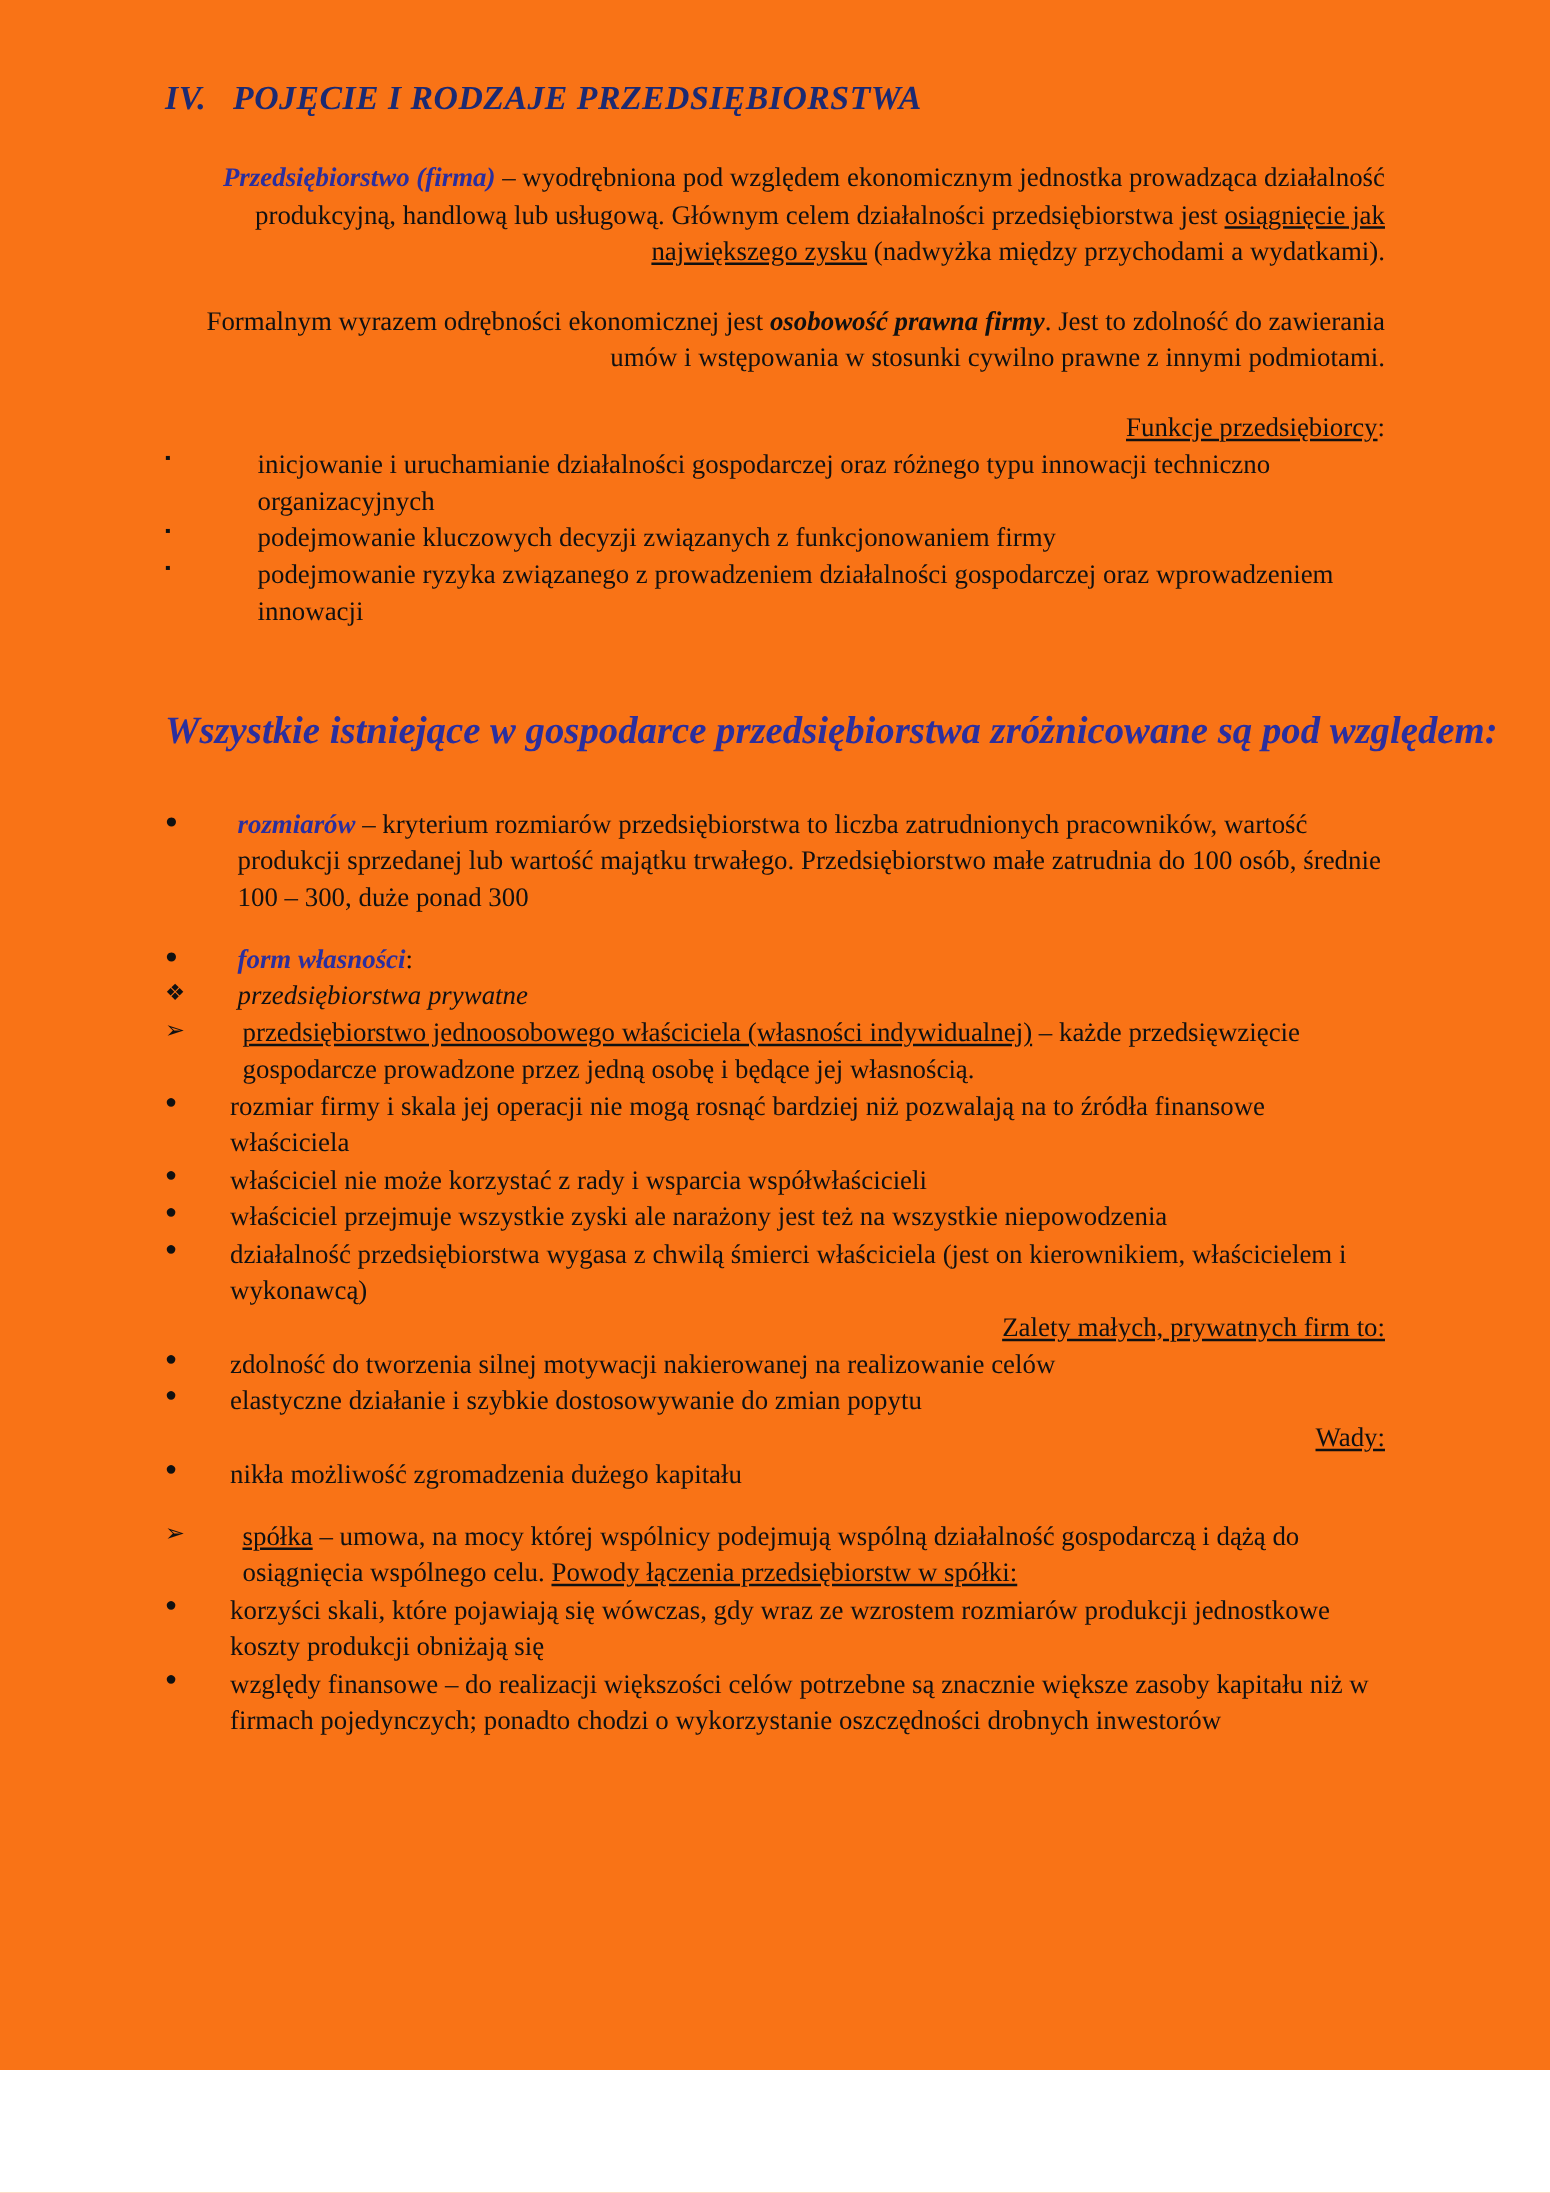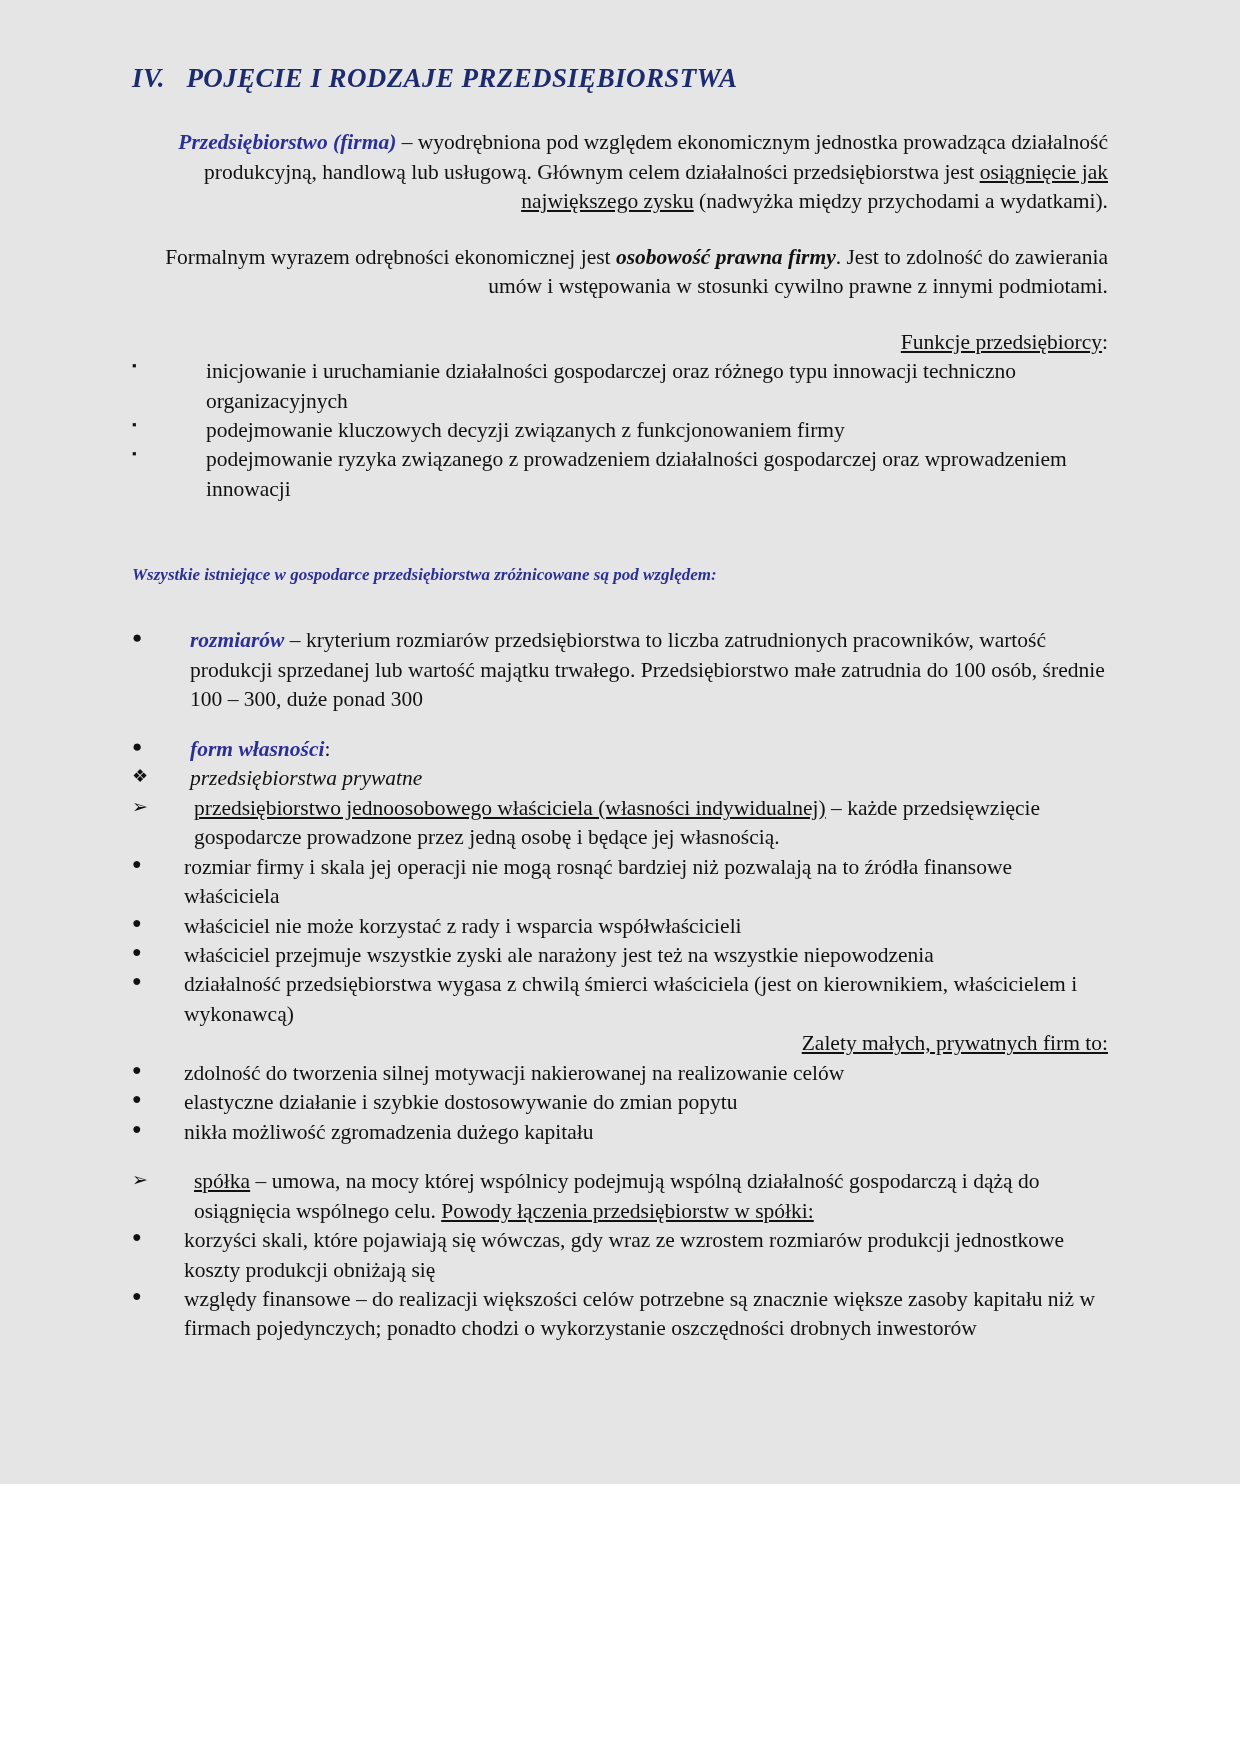--- a/index.html
+++ b/index.html
@@ -12,23 +12,23 @@
     width: 1240px;
     height: 1754px;
     font-family: "Liberation Serif", "DejaVu Serif", serif;
     color: #1a1a1a;
     position: relative;
     overflow: hidden;
   }
   .page {
     box-sizing: border-box;
     width: 1240px;
-    height: 1484px;
+    height: 1656px;
     padding: 62px 132px 0 132px;
-    background: #e5e5e5;
+    background: #f97316;
   }
 
   
   .doc-title {
     font-style: italic;
     font-weight: bold;
     font-size: 27px;
     color: #1c2a72;
     letter-spacing: 0.4px;
     margin: 0 0 34px 0;
@@ -61,21 +61,21 @@
   .uline {
     text-decoration: underline;
     text-underline-offset: 2px;
   }
 
   
   .blue-heading {
     color: #2b2f9e;
     font-weight: bold;
     font-style: italic;
-    font-size: 17px;
+    font-size: 31px;
     line-height: 1.3;
     margin: 0;
     white-space: nowrap;
   }
 
   
   ul.lvl, ul.lvl ul {
     list-style: none;
     margin: 0;
     padding: 0;
@@ -222,20 +222,21 @@
           <li class="item dot">
             <span class="marker">●</span>
             <span class="body">zdolność do tworzenia silnej motywacji nakierowanej na realizowanie celów</span>
           </li>
           <li class="item dot">
             <span class="marker">●</span>
             <span class="body">elastyczne działanie i szybkie dostosowywanie do zmian popytu</span>
           </li>
         </ul>
 
+        <p class="para uline" style="margin-left:132px">Wady:</p>
         <ul class="lvl indent-3">
           <li class="item dot">
             <span class="marker">●</span>
             <span class="body">nikła możliwość zgromadzenia dużego kapitału</span>
           </li>
         </ul>
 
         <div class="spacer-16"></div>
 
         <li class="item arw">

